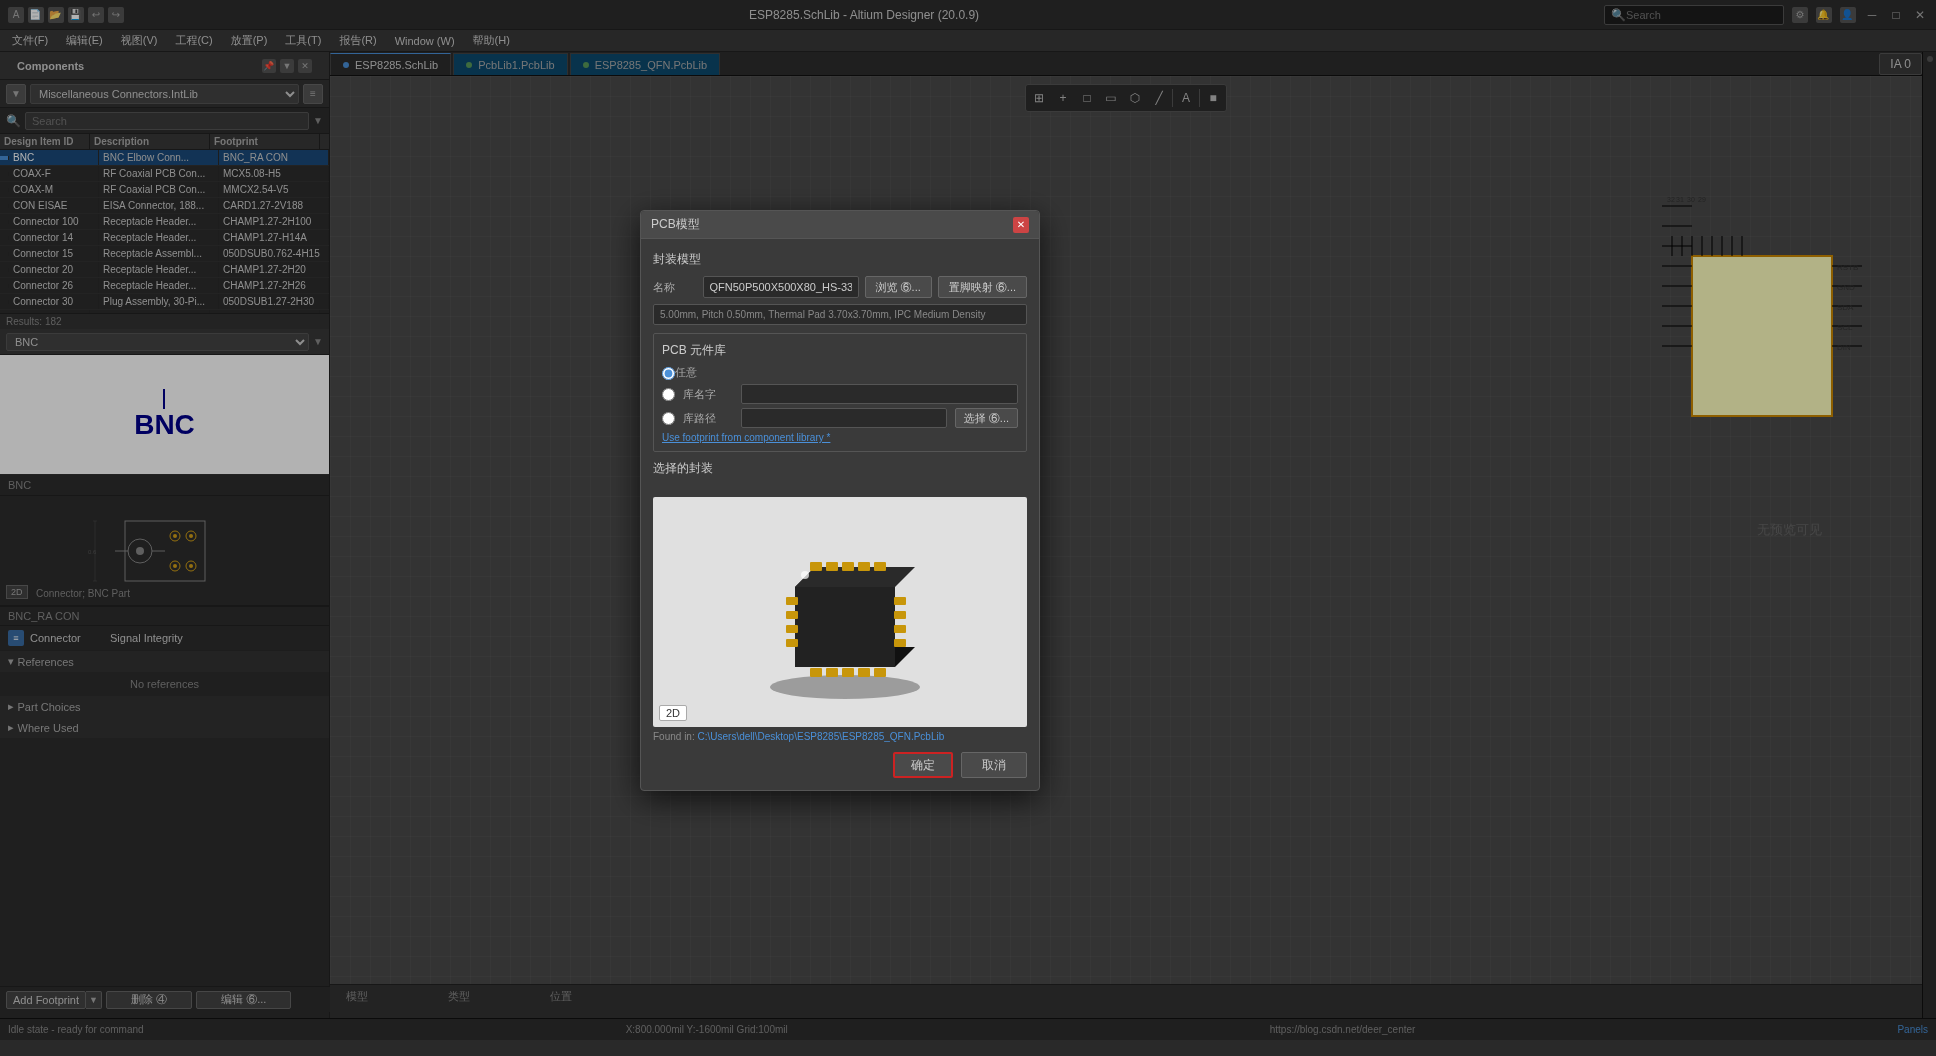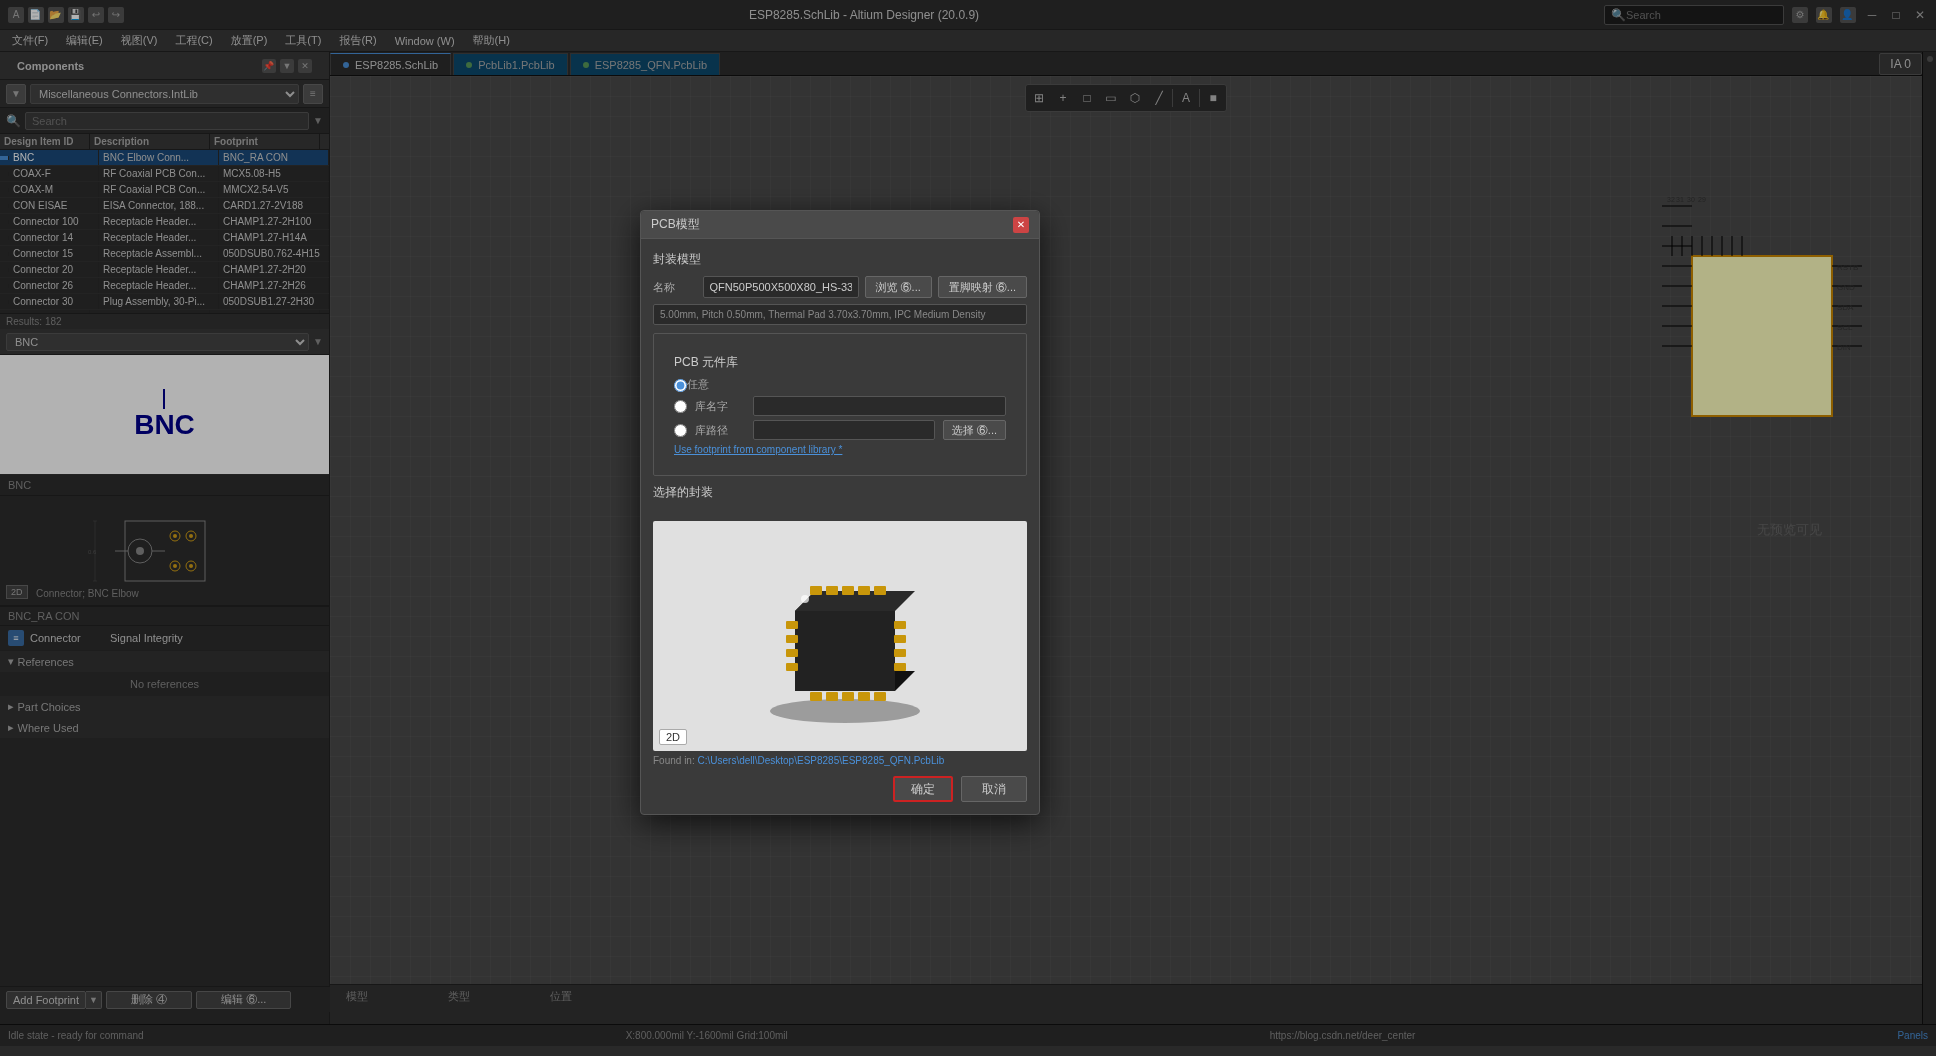--- a/index.html
+++ b/index.html
@@ -482,21 +482,21 @@
       height: 22px;
       background: #2d2d2d;
       display: flex;
       align-items: center;
       justify-content: space-between;
       padding: 0 8px;
       border-top: 1px solid #111;
       font-size: 10px;
       color: #888;
       position: absolute;
-      bottom: 10px;
+      bottom: 16px;
       left: 0;
       right: 0;
     }
 
     
     .dialog-overlay {
       position: fixed;
       top: 0; left: 0;
       width: 100%; height: 100%;
       background: rgba(0,0,0,0.3);
@@ -590,21 +590,21 @@
       padding: 4px 6px;
       width: 100%;
       margin-bottom: 8px;
     }
 
     
     .pcb-lib-section {
       margin: 8px 0;
       border: 1px solid #555;
       border-radius: 2px;
-      padding: 20px;
+      padding: 8px;
     }
     .pcb-lib-title {
       font-size: 12px;
       color: #ccc;
       margin-bottom: 6px;
     }
     .radio-row {
       display: flex;
       align-items: flex-end;
       gap: 0;
@@ -938,21 +938,21 @@
           <circle cx="90" cy="60" r="2" fill="#d4a017"></circle>
           <circle cx="106" cy="60" r="5" fill="none" stroke="#d4a017" stroke-width="1"></circle>
           <circle cx="106" cy="60" r="2" fill="#d4a017"></circle>
 
           <line x1="10" y1="15" x2="10" y2="75" stroke="#555" stroke-width="0.5"></line>
           <line x1="8" y1="15" x2="12" y2="15" stroke="#555" stroke-width="0.5"></line>
           <line x1="8" y1="75" x2="12" y2="75" stroke="#555" stroke-width="0.5"></line>
           <text x="3" y="48" fill="#555" font-size="6">0.6</text>
         </svg>
         <div class="fp-badge">2D</div>
-        <div class="fp-label">Connector; BNC Elbow</div>
+        <div class="fp-label">Connector; BNC Part</div>
       </div>
 
       <div class="properties-panel">
 
         <div style="padding: 3px 8px; font-size: 11px; color: #888; background: #2d2d2d; border-bottom: 1px solid #222;">BNC_RA CON</div>
 
         <div class="props-row">
           <div class="props-icon">≡</div>
           <span class="props-name">Connector</span>
           <span class="props-val">Signal Integrity</span>

